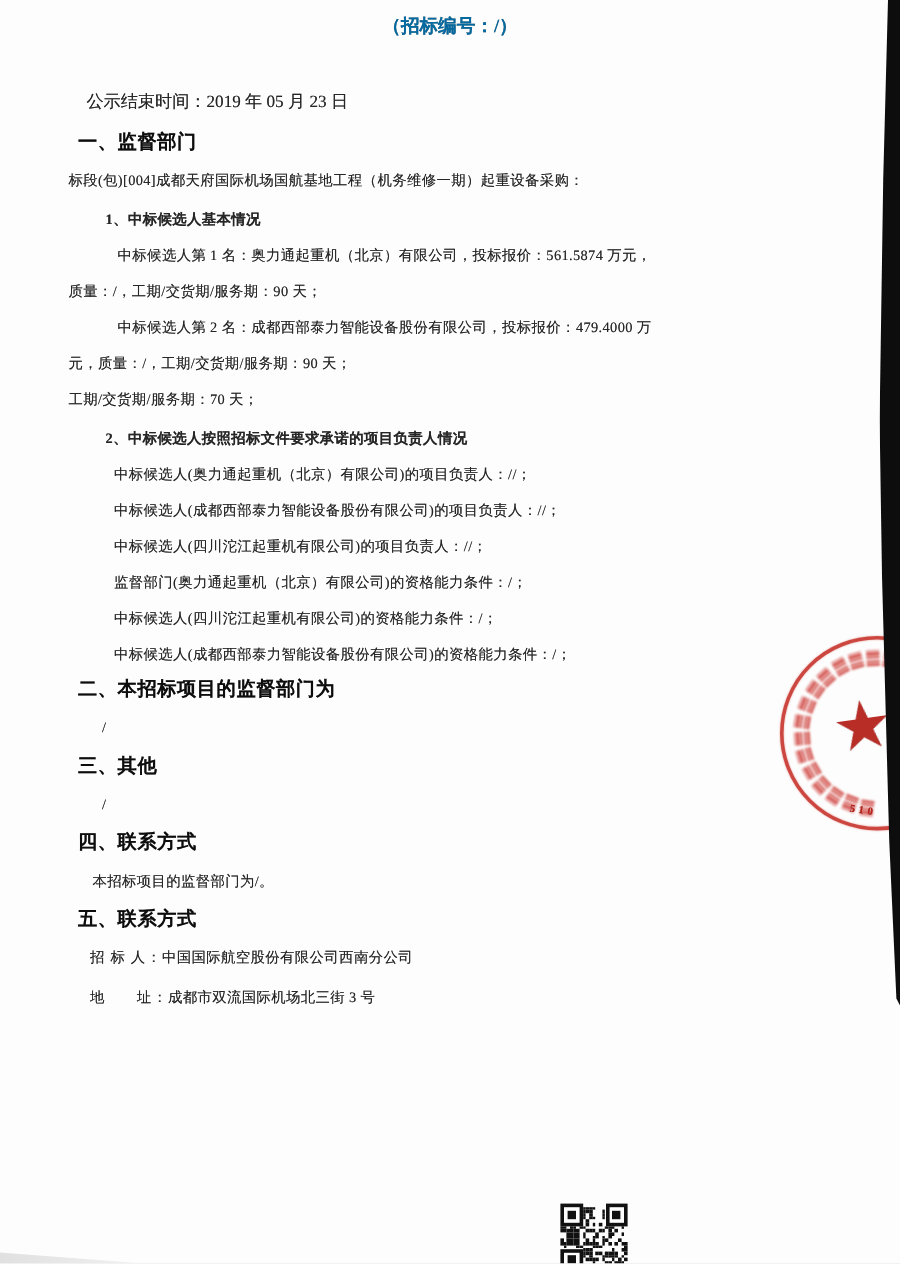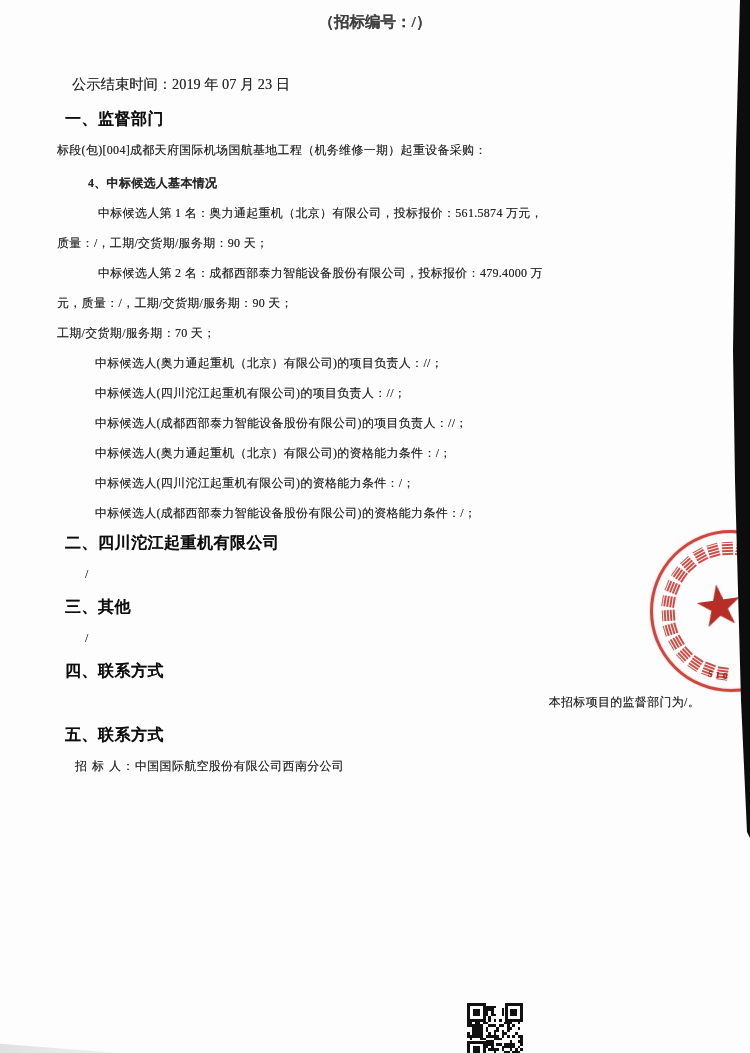--- a/index.html
+++ b/index.html
@@ -4,35 +4,35 @@
 <style>
   html,body{margin:0;padding:0;background:#e9e9e9;}
   .page{
     position:relative;width:750px;height:1053px;margin:0 auto;
     background:#fdfdfd;overflow:hidden;
     font-family:"Liberation Serif","DejaVu Serif",serif;
     color:#262626;
   }
   .txt{text-shadow:0 0 .5px rgba(40,40,40,.6);}
   .title{padding-top:54px;text-align:center;font-size:17px;font-weight:700;letter-spacing:1px;color:#171717;}
-  .subtitle{margin-top:12px;text-align:center;font-size:15.5px;font-weight:700;color:#404040;}
+  .subtitle{margin-top:12px;text-align:center;font-size:15.5px;font-weight:700;color:#0369a1;}
   .meta{margin:42px 0 0 72px;font-size:14.3px;}
   .content{padding:0 50px 0 57px;}
   h2{margin:13px 0 4px 8px;font-size:16px;line-height:24px;font-weight:700;
      letter-spacing:.5px;color:#0d0d0d;font-family:"Liberation Sans","DejaVu Sans",sans-serif;}
   h2.gap{margin-top:6px;}
   h2.s2h{margin-top:3px;}
   .ln{font-size:12px;line-height:30px;letter-spacing:.3px;white-space:nowrap;}
   .ind0{text-indent:0;}
   .sub{text-indent:31px;font-weight:700;margin-top:3px;}
   .sub2{margin-top:2px;}
   .ind41{text-indent:41px;}
   .ind38{text-indent:38px;}
   .ind28{text-indent:28px;}
-  .ind20{text-indent:20px;text-align:right;}
+  .ind20{text-indent:20px;}
   .contact{padding-left:18px;margin-top:2px;}
   .contact.addr{margin-top:3px;}
   .contact .lbl{letter-spacing:1px;}
 
   
   .seal{position:absolute;left:650px;top:530px;width:162px;height:162px;z-index:3;
         mix-blend-mode:multiply;filter:blur(.3px);}
   .seal .ring{position:absolute;inset:0;border:3.5px solid rgba(196,30,23,.82);
         border-radius:50%;box-sizing:border-box;box-shadow:0 0 1.5px rgba(200,30,20,.5) inset,0 0 1.5px rgba(200,30,20,.5);}
   .seal .star{position:absolute;left:44px;top:48px;font-size:56px;line-height:56px;
@@ -56,53 +56,57 @@
   .qr .f::after{content:'';position:absolute;inset:2.6px;background:#111;}
   .qr .f.tl{left:0;top:0;} .qr .f.tr{right:0;top:0;} .qr .f.bl{left:0;bottom:0;}
   .qr i{position:absolute;background:#111;display:block;}
 </style>
 </head>
 <body>
 
 <div class="page txt">
 
   <div class="subtitle">（招标编号：/）</div>
-  <div class="meta">公示结束时间：2019 年 07 月 23 日</div>
+  <div class="meta">公示结束时间：2019 年 05 月 23 日</div>
 
   <div class="content">
 
     <h2>一、监督部门</h2>
     <div class="ln ind0">标段(包)[004]成都天府国际机场国航基地工程（机务维修一期）起重设备采购：</div>
-    <div class="ln sub">4、中标候选人基本情况</div>
+    <div class="ln sub">1、中标候选人基本情况</div>
     <div class="ln ind41">中标候选人第 1 名：奥力通起重机（北京）有限公司，投标报价：561.5874 万元，</div>
     <div class="ln ind0">质量：/，工期/交货期/服务期：90 天；</div>
     <div class="ln ind41">中标候选人第 2 名：成都西部泰力智能设备股份有限公司，投标报价：479.4000 万</div>
     <div class="ln ind0">元，质量：/，工期/交货期/服务期：90 天；</div>
     <div class="ln ind0">工期/交货期/服务期：70 天；</div>
 
+    <div class="ln sub sub2">2、中标候选人按照招标文件要求承诺的项目负责人情况</div>
     <div class="ln ind38">中标候选人(奥力通起重机（北京）有限公司)的项目负责人：//；</div>
+    <div class="ln ind38">中标候选人(成都西部泰力智能设备股份有限公司)的项目负责人：//；</div>
     <div class="ln ind38">中标候选人(四川沱江起重机有限公司)的项目负责人：//；</div>
-    <div class="ln ind38">中标候选人(成都西部泰力智能设备股份有限公司)的项目负责人：//；</div>
-
-    <div class="ln ind38">中标候选人(奥力通起重机（北京）有限公司)的资格能力条件：/；</div>
+
+    <div class="ln ind38">监督部门(奥力通起重机（北京）有限公司)的资格能力条件：/；</div>
     <div class="ln ind38">中标候选人(四川沱江起重机有限公司)的资格能力条件：/；</div>
     <div class="ln ind38">中标候选人(成都西部泰力智能设备股份有限公司)的资格能力条件：/；</div>
 
-    <h2 class="s2h">二、四川沱江起重机有限公司</h2>
+    <h2 class="s2h">二、本招标项目的监督部门为</h2>
     <div class="ln ind28">/</div>
 
     <h2 class="gap">三、其他</h2>
     <div class="ln ind28">/</div>
 
     <h2 class="gap">四、联系方式</h2>
     <div class="ln ind20">本招标项目的监督部门为/。</div>
 
     <h2 class="gap">五、联系方式</h2>
     <div class="ln contact">
       <span class="lbl">招 标 人：</span><span>中国国际航空股份有限公司西南分公司</span>
+    </div>
+    <div class="ln contact addr">
+      <span class="lbl">地　　址：</span><span>成都市双流国际机场北三街 3 号</span>
     </div>
   </div>
 
   <div class="seal">
     <div class="ring"></div>
     <div class="arc">
         <b style="left:86.4px;top:12.5px;transform:rotate(10deg)"></b>
         <b style="left:72.2px;top:11.6px;transform:rotate(-3deg)"></b>
         <b style="left:58.1px;top:13.9px;transform:rotate(-16deg)"></b>
         <b style="left:45.0px;top:19.4px;transform:rotate(-29deg)"></b>

